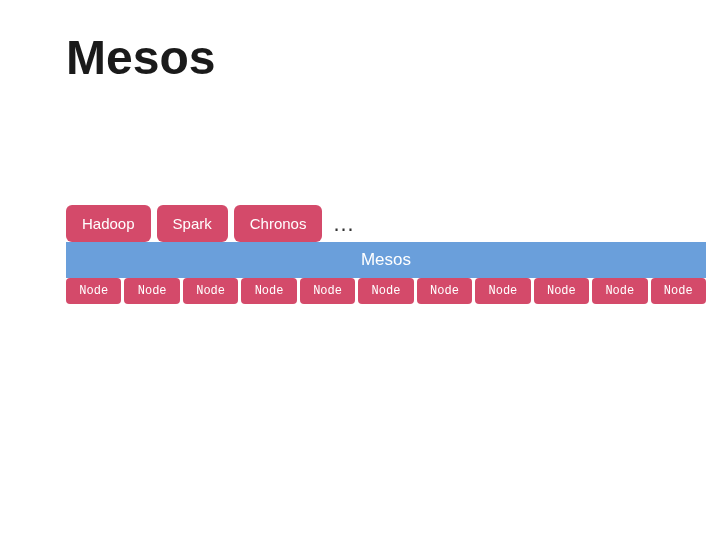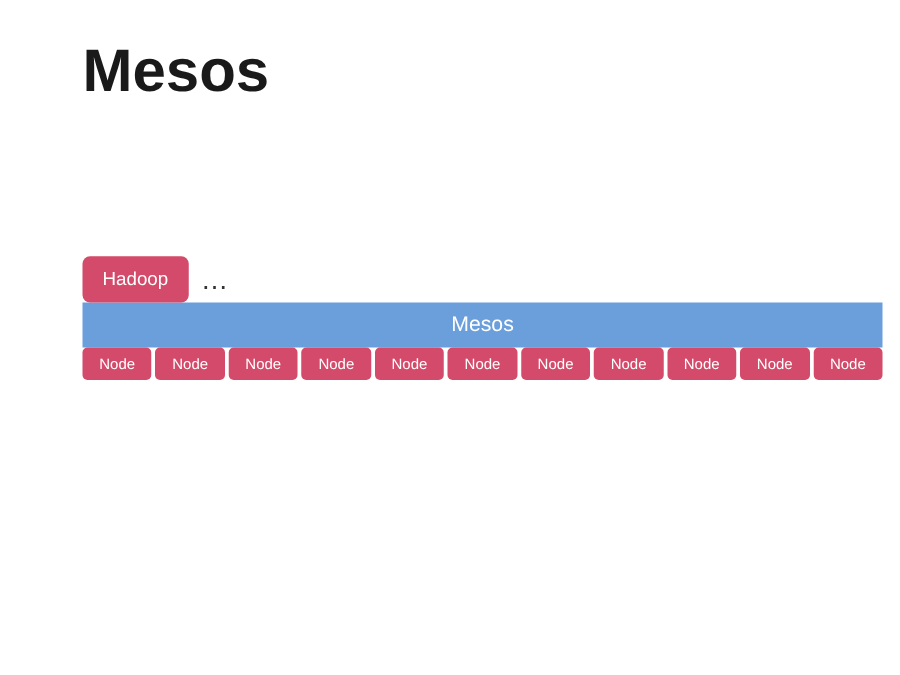--- a/index.html
+++ b/index.html
@@ -76,36 +76,39 @@
 
     .node-box {
       background: #d44a6a;
       color: #ffffff;
       font-size: 12px;
       font-weight: 500;
       padding: 6px 8px;
       border-radius: 4px;
       text-align: center;
       flex: 1;
+      font-family: Liberation Mono, monospace;
     }
 
     .stack-wrapper {
       width: 100%;
     }
   </style>
 </head>
 <body>
 
 <div class="page-container">
   <div class="main-title">Mesos</div>
 
   <div class="stack-wrapper">
 
     <div class="frameworks-row">
       <div class="framework-box">Hadoop</div>
+      <div class="framework-box">Spark</div>
+      <div class="framework-box">Chronos</div>
       <span class="ellipsis-label">…</span>
     </div>
 
     <div class="mesos-bar">Mesos</div>
 
     <div class="nodes-row">
       <div class="node-box">Node</div>
       <div class="node-box">Node</div>
       <div class="node-box">Node</div>
       <div class="node-box">Node</div>

